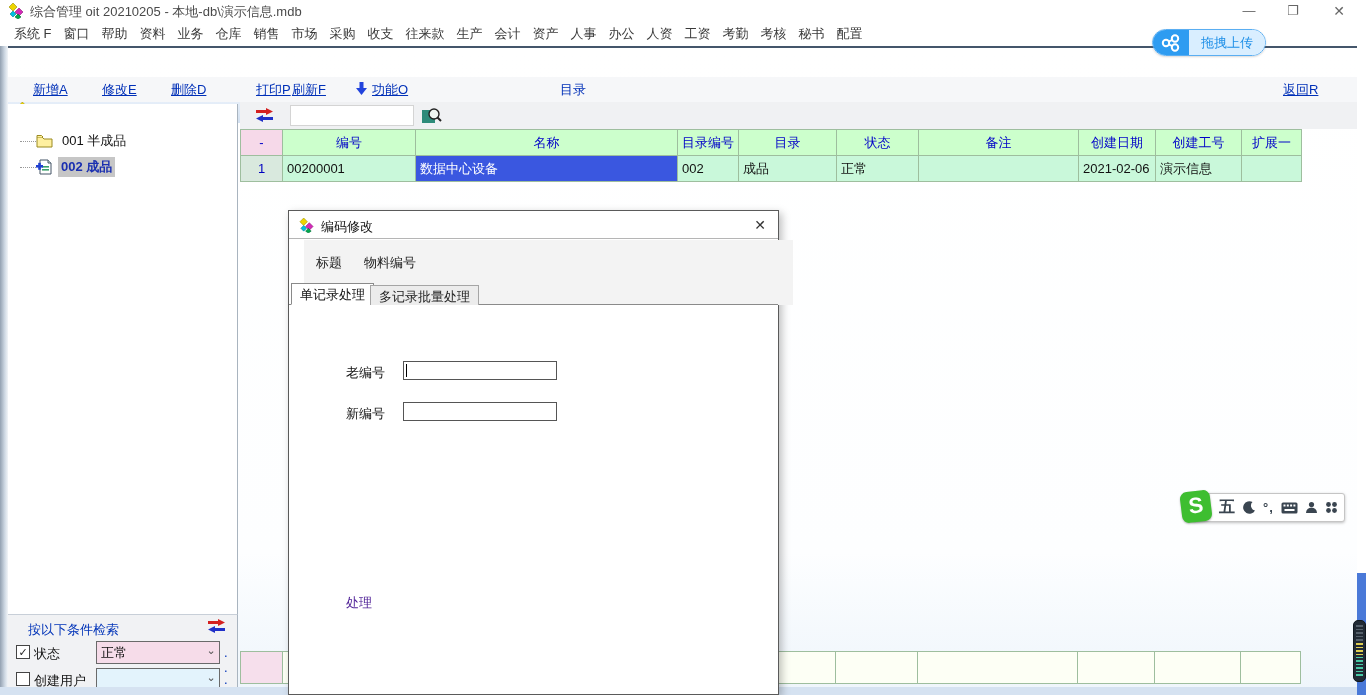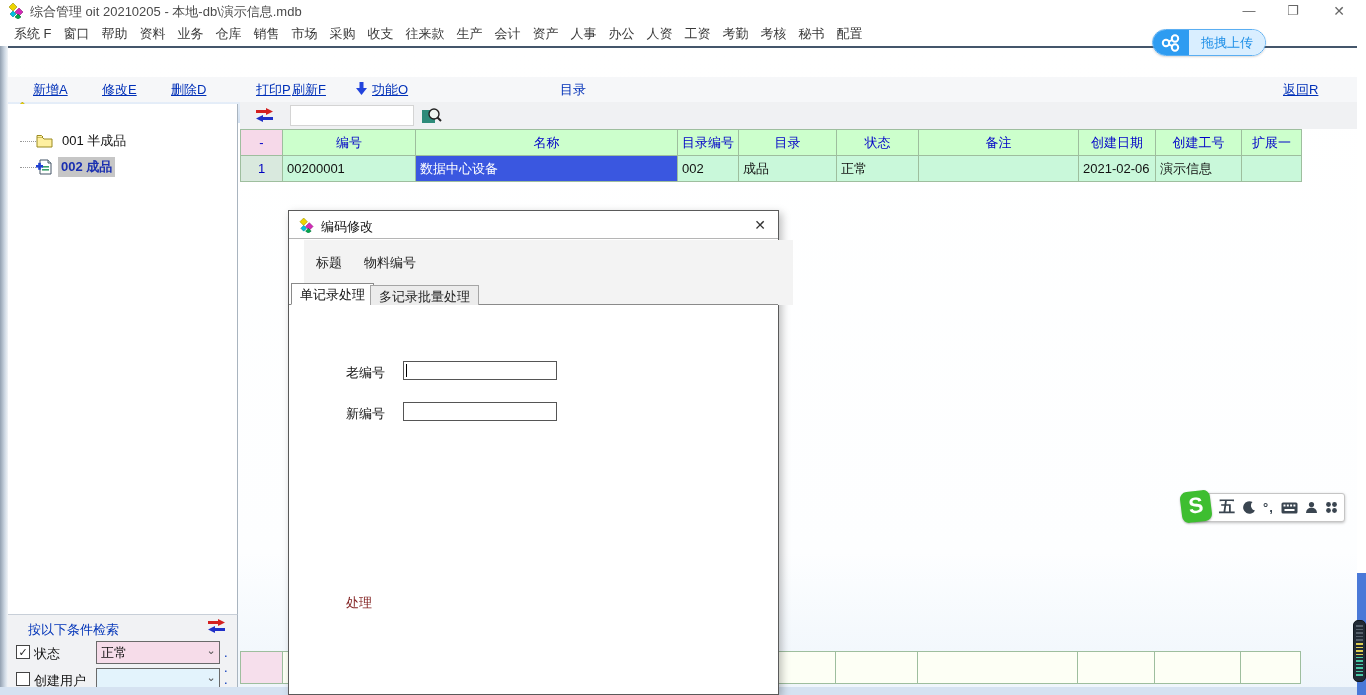--- a/index.html
+++ b/index.html
@@ -96,21 +96,21 @@
   .dlg-gray .flab { position:absolute; left:12px; top:14px; font-size:13px; color:#222; }
   .dlg-gray .fval { position:absolute; left:60px; top:14px; font-size:13px; color:#222; }
   .tabstrip { position:absolute; left:0; top:72px; width:100%; height:22px; border-bottom:1px solid #8a8a8a; }
   .tab { position:absolute; bottom:-1px; height:22px; padding:0 8px; font-size:13px; line-height:21px; white-space:nowrap; cursor:pointer; }
   .tab.active { left:2px; background:#fff; border:1px solid #8a8a8a; border-bottom:1px solid #fff; color:#111; }
   .tab.inactive { left:81px; height:20px; background:#ececec; border:1px solid #a5a5a5; border-bottom:none; color:#222; }
   .dlg-body { position:absolute; left:0; top:94px; width:100%; height:344px; background:#fff; }
   .frow-lab { position:absolute; left:57px; font-size:13px; color:#111; }
   .frow-inp { position:absolute; left:114px; width:154px; height:19px; border:1px solid #555; background:#fff; font-size:13px; padding:0 2px; }
   .caret { position:absolute; left:117px; width:1px; height:13px; background:#000; z-index:11; }
-  .proc { position:absolute; left:57px; top:383px; color:#7f1d1d; font-size:13px; cursor:pointer; }
+  .proc { position:absolute; left:57px; top:383px; color:#4c1d95; font-size:13px; cursor:pointer; }
   .dlg-foot { position:absolute; left:0; top:438px; width:100%; height:46px; background:#f0f0f0; border-top:1px solid #d8d8d8; }
   .dlg-back { position:absolute; left:384px; top:16px; color:#0033cc; font-size:13px; cursor:pointer; }
   .dlg-back .bk { text-decoration:underline; margin-left:5px; }
 
   
   .ime { position:absolute; left:1192px; top:493px; width:153px; height:29px; background:#fff; border:1px solid #c5c5c5; border-radius:3px; box-shadow:0 1px 3px rgba(0,0,0,.25); z-index:20; display:flex; align-items:center; gap:7px; padding-left:26px; }
   .ime-logo { position:absolute; left:1181px; top:491px; width:30px; height:31px; background:#3ebe30; border-radius:7px; transform:rotate(-7deg); color:#fff; font-weight:bold; font-size:22px; text-align:center; line-height:30px; z-index:21; box-shadow:0 1px 2px rgba(0,0,0,.3); }
   .ime .it { color:#3a4550; display:flex; align-items:center; }
   .ime .wubi { font-size:16px; font-weight:bold; }
   .ime .punct { font-size:13px; font-weight:bold; letter-spacing:1px; }

